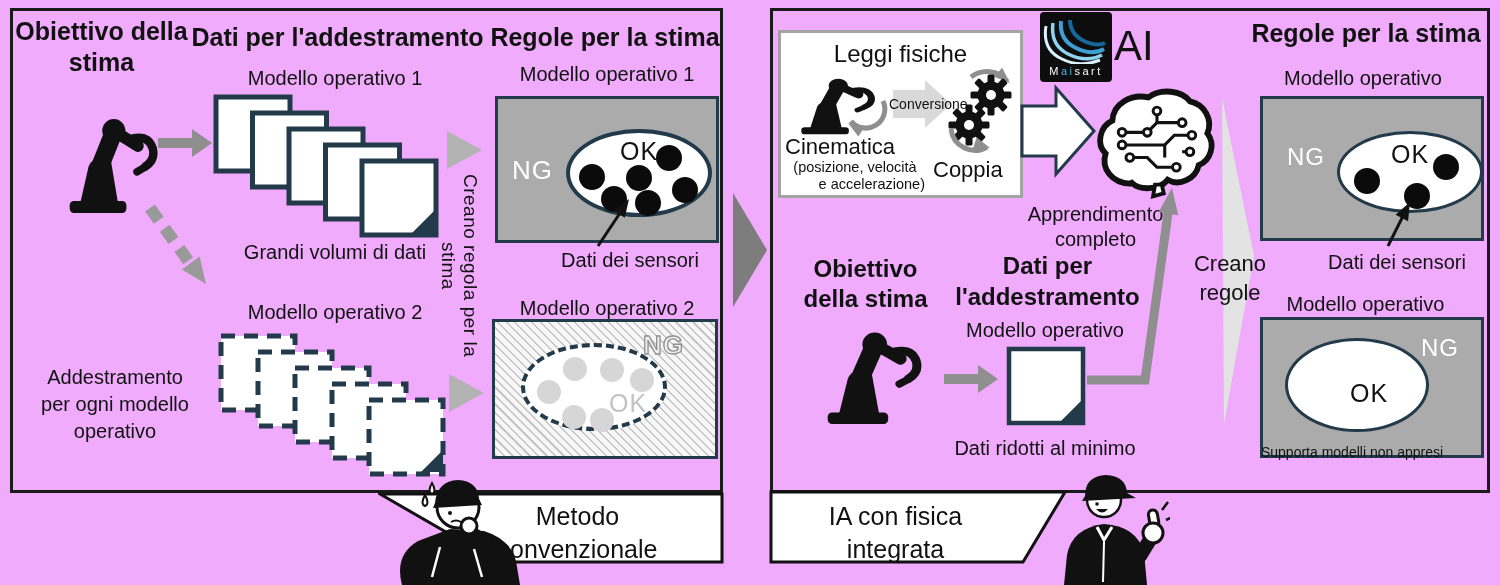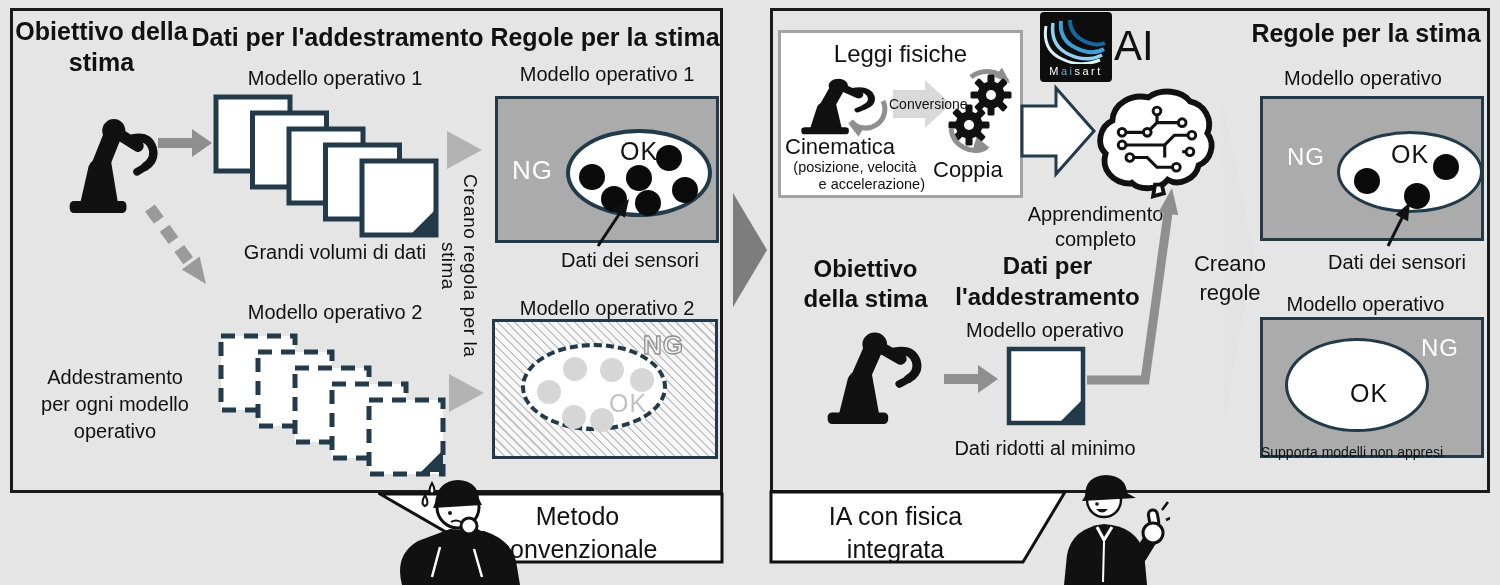--- a/index.html
+++ b/index.html
@@ -1,16 +1,16 @@
 <!DOCTYPE html>
 <html><head>
 <meta charset="utf-8">
 <style>
   html,body{margin:0;padding:0;background:#fff;}
-  #canvas{position:relative;width:1500px;height:585px;background:#e5e5e5;overflow:hidden;
+  #canvas{position:relative;width:1500px;height:585px;background:#f0abfc;overflow:hidden;
           font-family:"Liberation Sans",sans-serif;color:#111;}
   .abs{position:absolute;}
   .t{position:absolute;text-align:center;line-height:1.25;}
   .bold{font-weight:bold;}
   .panel{position:absolute;border:3px solid #1a1a1a;box-sizing:border-box;background:transparent;}
   .graybox{position:absolute;background:#ababab;border:3px solid #223a49;box-sizing:border-box;}
   .hatchbox{position:absolute;border:3px solid #223a49;box-sizing:border-box;
             background:repeating-linear-gradient(45deg,#c6c6c6 0 1.5px,#f7f7f7 1.5px 6px);}
   .ellipse{position:absolute;background:#fff;border:4px solid #223a49;border-radius:50%;box-sizing:border-box;}
   .ellipse-dashed{position:absolute;background:#fff;border:4px dashed #223a49;border-radius:50%;box-sizing:border-box;}

